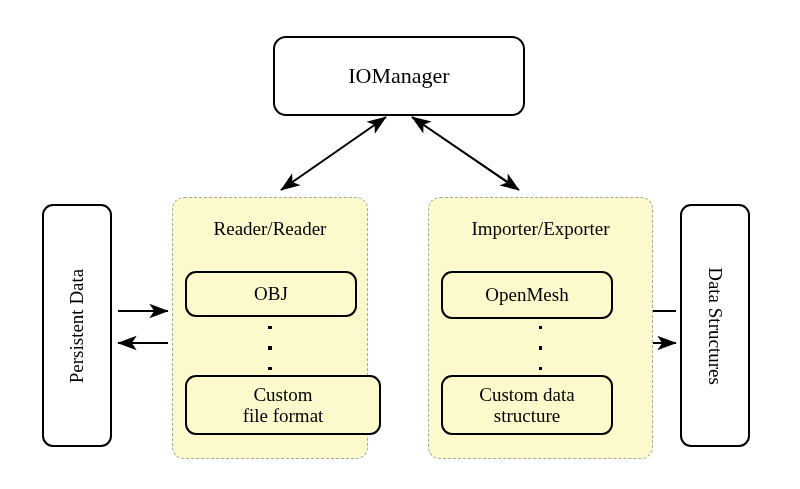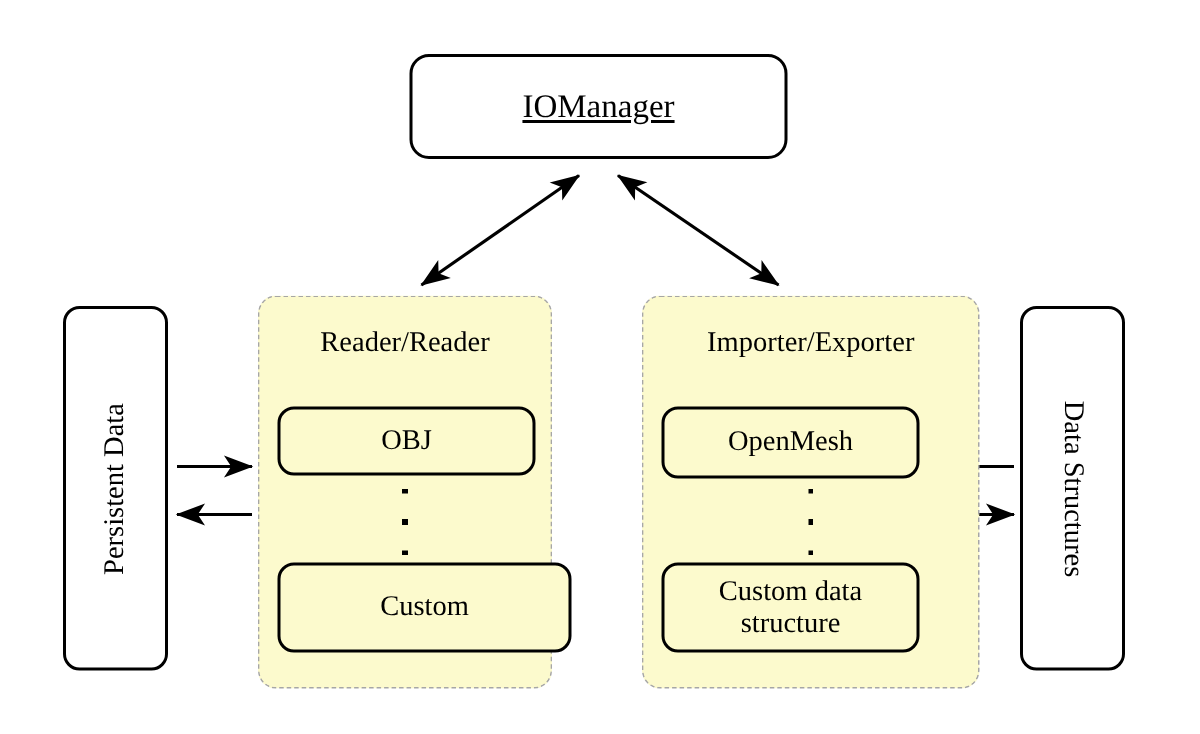--- a/index.html
+++ b/index.html
@@ -33,24 +33,23 @@
     background: #ffffff;
     display: flex;
     align-items: center;
     justify-content: center;
     text-align: center;
     color: #000000;
   }
 
   #io-manager {
     left: 273px; top: 36px;
-    width: 252px; height: 70px;
+    width: 252px; height: 80px;
     font-size: 22px;
     border-radius: 13px;
-    text-decoration: underline;
   }
 
   
   .panel {
     position: absolute;
     box-sizing: border-box;
     border: 1.6px dashed #a6a6a6;
     border-radius: 12px;
     background: #fcfacd;
   }
@@ -195,20 +194,21 @@
 
     <div class="vdots">
       <i></i>
       <i></i>
       <i></i>
     </div>
 
     <div class="inner-node" id="node-custom-file">
       <span>
         <span>Custom</span><br>
+        <span>file format</span>
       </span>
     </div>
   </div>
 
   <div class="panel" id="panel-importer-exporter">
     <div class="panel-title">Importer/Exporter</div>
 
     <div class="inner-node" id="node-openmesh">
       <span>OpenMesh</span>
     </div>

